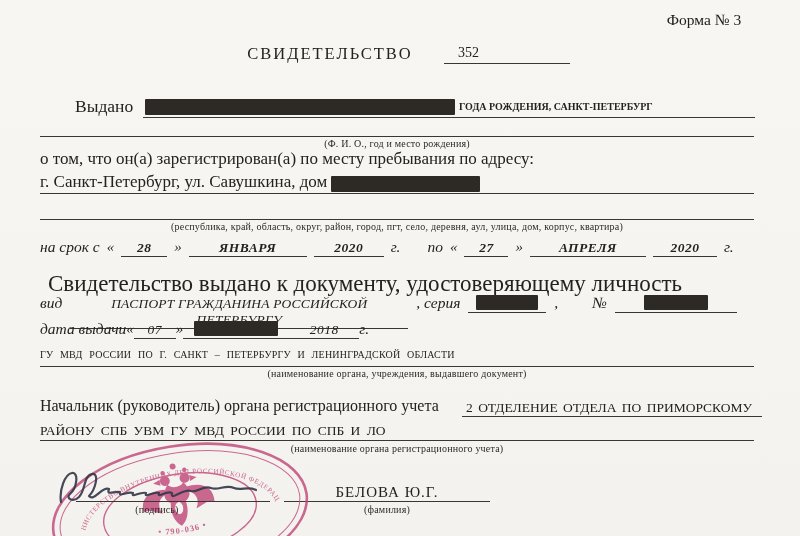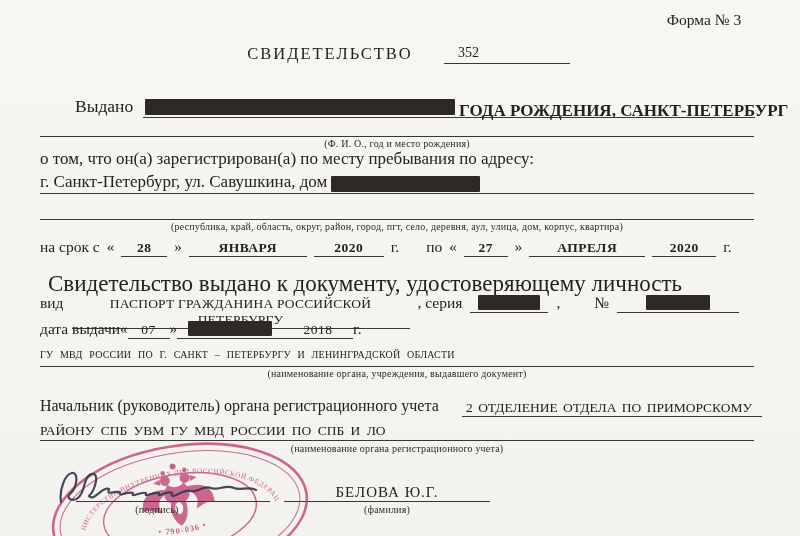--- a/index.html
+++ b/index.html
@@ -6,42 +6,42 @@
   .page{
     position:relative;width:800px;height:536px;overflow:hidden;
     background:linear-gradient(180deg,#f7f6f3 0%,#f5f4f0 60%,#f3f2ee 100%);
     font-family:"Liberation Serif","DejaVu Serif",serif;
     color:#24221e;
   }
   .abs{position:absolute;}
   .cap{position:absolute;font-size:10px;color:#2c2a26;text-align:center;letter-spacing:.2px;}
   .uline{position:absolute;height:0;border-bottom:1.5px solid #3a3733;}
   .redact{position:absolute;background:#2d2a25;border-radius:1px;}
-  .row{position:absolute;display:flex;align-items:baseline;}
+  .row{position:absolute;display:flex;align-items:baseline;font-style:italic;}
   .val{display:inline-block;text-align:center;border-bottom:1.5px solid #3a3733;}
   .bval{font-weight:700;font-size:13.5px;letter-spacing:.5px;}
   .rval{font-size:13.5px;letter-spacing:.5px;}
   .redact-i{display:inline-block;background:#2d2a25;border-radius:1px;vertical-align:-2px;}
   .pre{white-space:pre;}
   .caps-cond{font-size:13.5px;letter-spacing:.2px;}
   .q{font-size:15px;}
 </style>
 </head>
 <body>
 
 <div class="page">
 
   <div class="abs" style="top:11px;left:648px;width:112px;text-align:center;font-size:15.5px;">Форма № 3</div>
 
   <div class="abs" style="top:44px;left:20px;width:620px;text-align:center;font-size:16.5px;letter-spacing:2px;">СВИДЕТЕЛЬСТВО</div>
   <div class="abs" style="top:45px;left:444px;width:126px;height:19px;border-bottom:1.5px solid #3a3733;font-size:14px;padding-left:14px;box-sizing:border-box;">352</div>
 
   <div class="abs" style="top:96px;left:75px;font-size:17.5px;">Выдано</div>
   <div class="redact" style="top:99px;left:145px;width:310px;height:16px;"></div>
-  <div class="abs" style="top:101px;left:459px;font-size:17px;font-weight:700;">ГОДА РОЖДЕНИЯ, САНКТ-ПЕТЕРБУРГ</div>
+  <div class="abs" style="top:101px;left:459px;font-size:10px;font-weight:700;">ГОДА РОЖДЕНИЯ, САНКТ-ПЕТЕРБУРГ</div>
   <div class="uline" style="top:117px;left:143px;width:612px;"></div>
 
   <div class="uline" style="top:136px;left:40px;width:714px;"></div>
   <div class="cap" style="top:138px;left:40px;width:714px;">(Ф. И. О., год и место рождения)</div>
 
   <div class="abs" style="top:149px;left:40px;font-size:17px;">о том, что он(а) зарегистрирован(а) по месту пребывания по адресу:</div>
 
   <div class="abs" style="top:172px;left:40px;font-size:17px;">г. Санкт-Петербург, ул. Савушкина, дом</div>
   <div class="redact" style="top:176px;left:331px;width:149px;height:16px;"></div>
   <div class="uline" style="top:193px;left:40px;width:714px;"></div>

